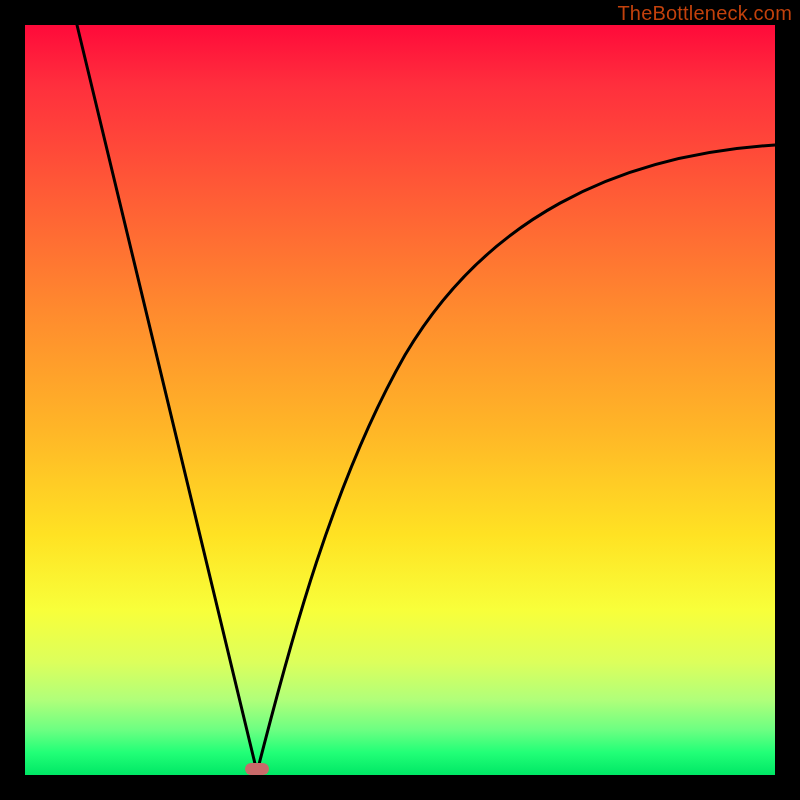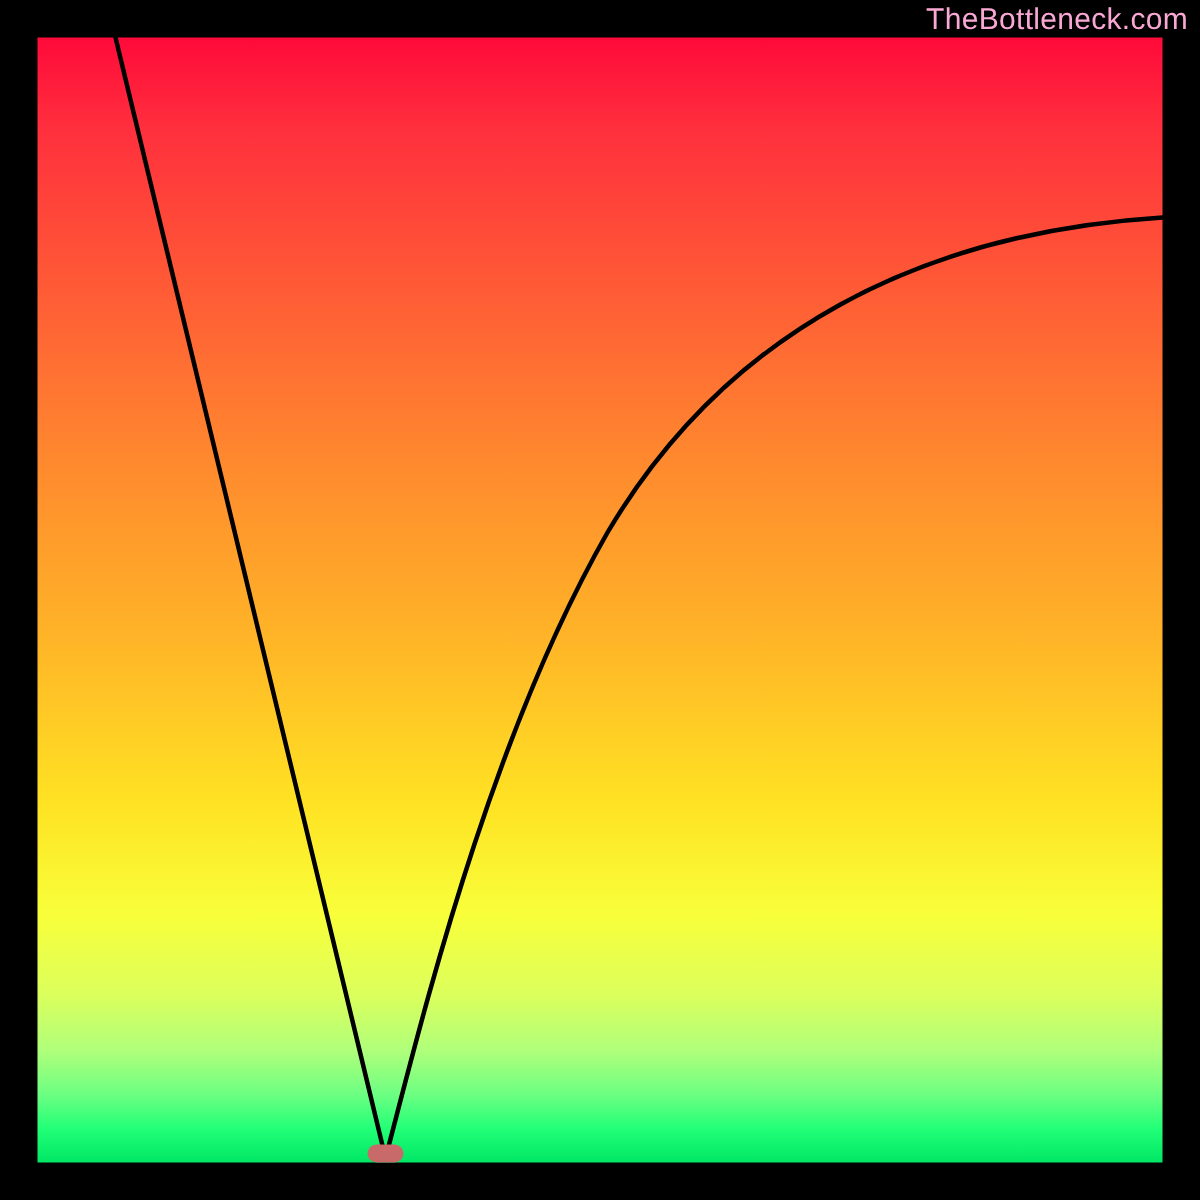--- a/index.html
+++ b/index.html
@@ -45,21 +45,21 @@
     left: 0;
     top: 0;
     width: 750px;
     height: 750px;
     overflow: visible;
   }
   .watermark {
     position: absolute;
     top: 2px;
     right: 8px;
-    color: #f9a8d4;
+    color: #c2410c;
     font-size: 20px;
     letter-spacing: 0.2px;
     user-select: none;
   }
   .marker {
     position: absolute;
     width: 24px;
     height: 12px;
     border-radius: 6px;
     background: #c96a6a;

